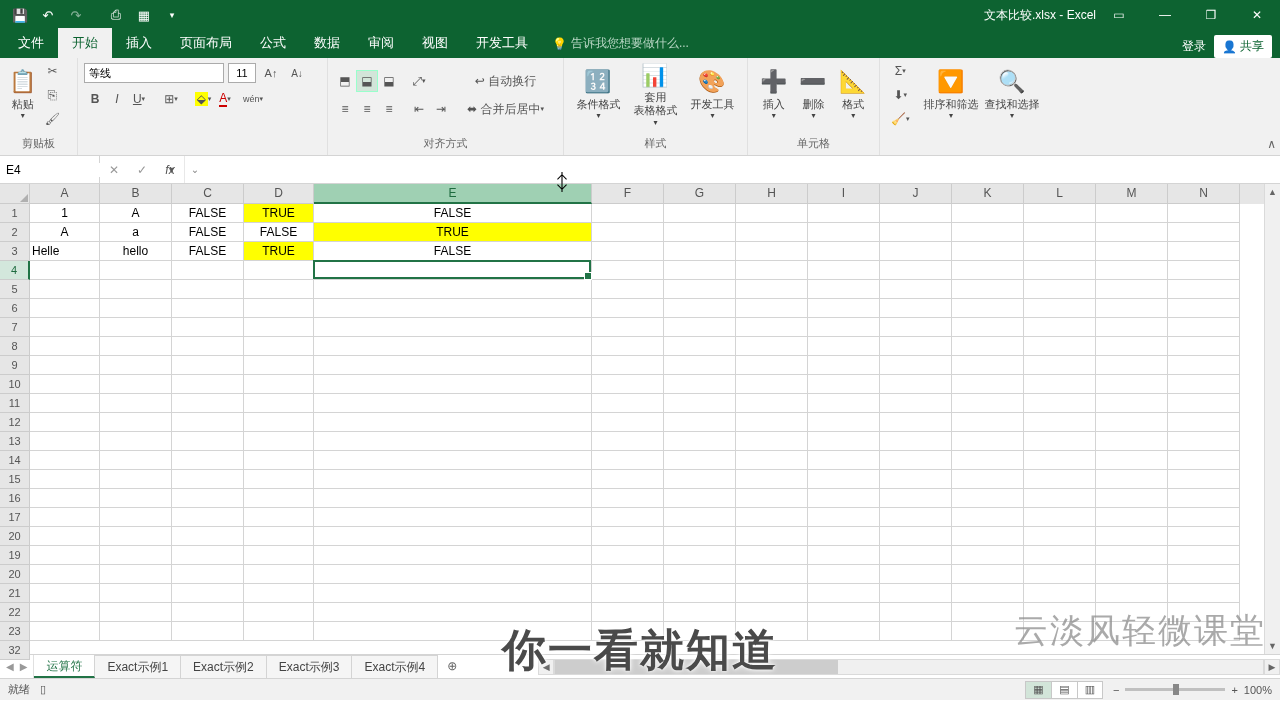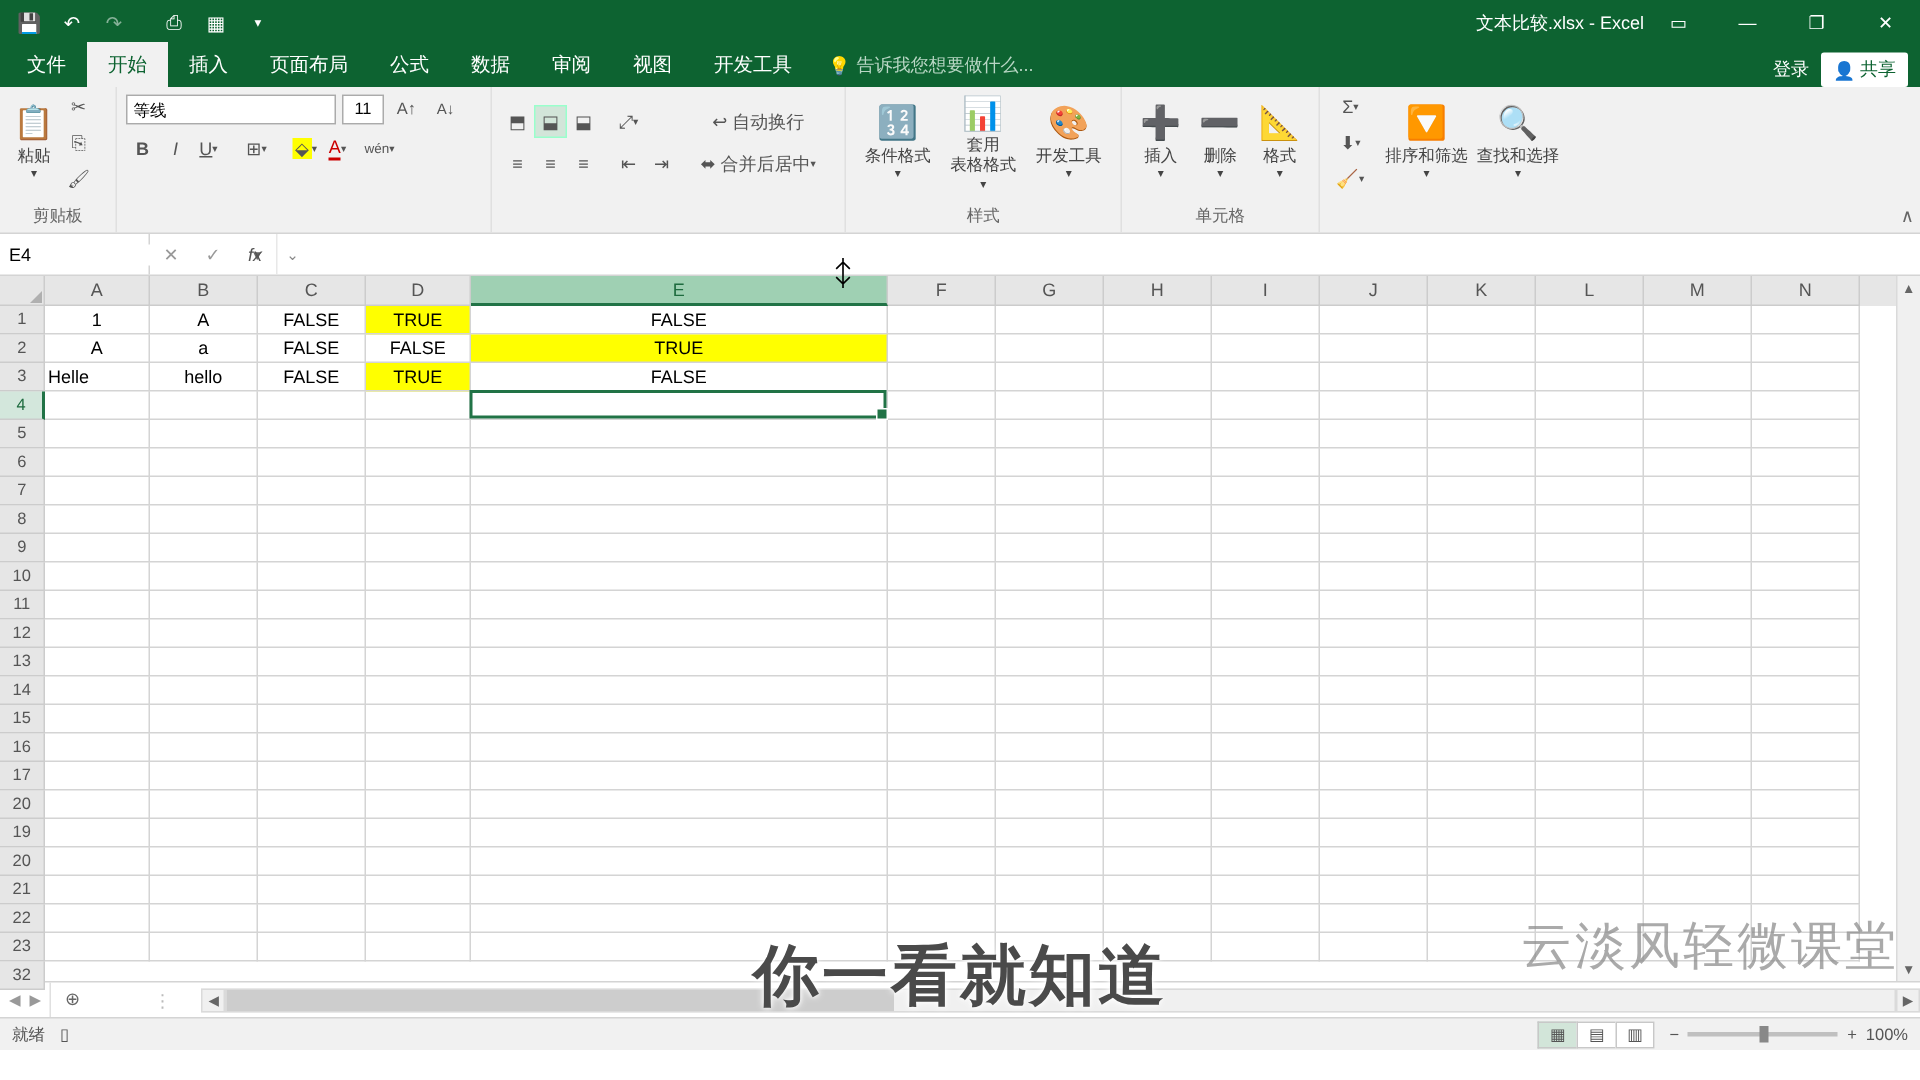--- a/index.html
+++ b/index.html
@@ -216,20 +216,21 @@
           <div style="width:8px;"></div>
           <div class="mini">⇤</div>
           <div class="mini">⇥</div>
         </div>
       </div>
       <div class="col" style="margin-left:8px;gap:6px;">
         <div class="row mini" style="width:auto;padding:0 6px;"><span>↩</span>&nbsp;<span>自动换行</span></div>
         <div class="row mini" style="width:auto;padding:0 6px;"><span>⬌</span>&nbsp;<span>合并后居中</span><span style="font-size:7px;">▾</span></div>
       </div>
     </div>
+    <div class="rgroup-label">对齐方式</div>
   </div>
 
 
   <div class="rgroup" style="width:184px;">
     <div class="row" style="height:66px;justify-content:space-around;">
       <div class="big-btn">
           <span class="ico">🔢</span>
           <span>条件格式</span>
           <span style="font-size:8px;">▾</span>
         </div>
@@ -729,20 +730,27 @@
         <path d="M7 0 L7 22 M2 8 L7 3 L12 8 M2 14 L7 19 L12 14" stroke="#000" stroke-width="1.2" fill="none"></path>
       </svg>
   </div>
 </div>
 
 <div class="sheetbar">
   <div class="sheet-nav">
     <span>◀</span>
     <span>▶</span>
   </div>
+  <div id="sheet-tabs" style="display:flex;">
+      <div class="stab active">运算符</div>
+      <div class="stab">Exact示例1</div>
+      <div class="stab">Exact示例2</div>
+      <div class="stab">Exact示例3</div>
+      <div class="stab">Exact示例4</div>
+    </div>
   <div class="stab-add">⊕</div>
   <div class="hscroll">
     <span style="color:#bbb;margin-right:20px;">⋮</span>
     <div class="hscroll-btn">◀</div>
     <div class="hscroll-track">
         <div class="hscroll-thumb"></div>
       </div>
     <div class="hscroll-btn">▶</div>
   </div>
 </div>

